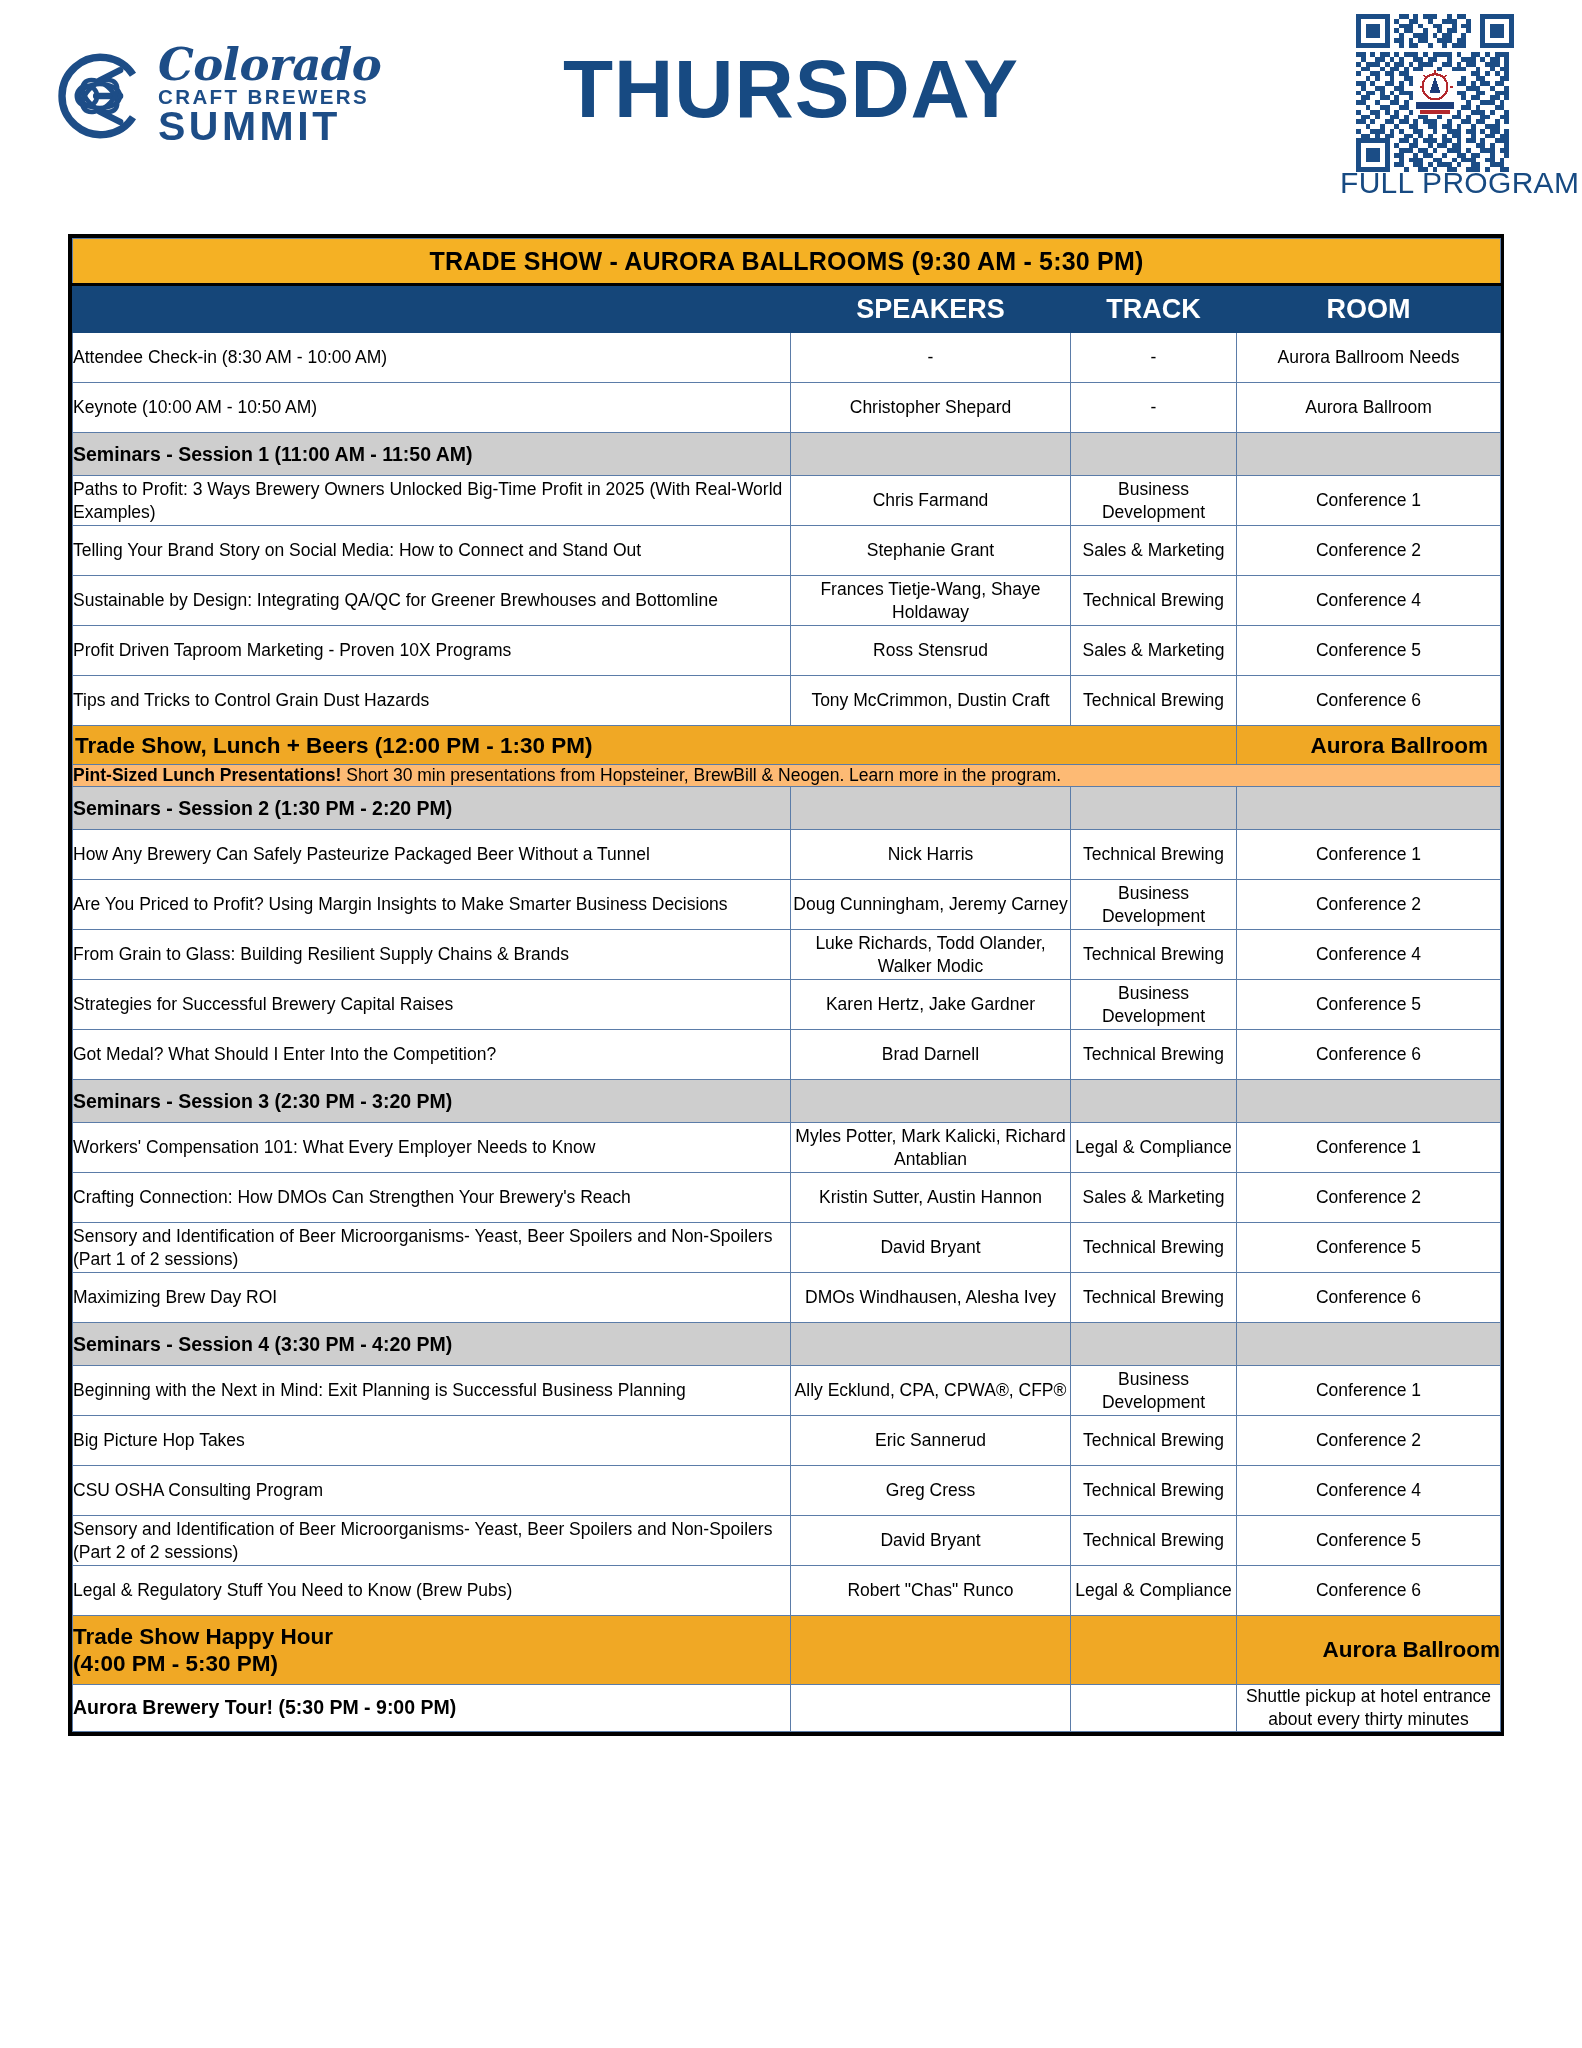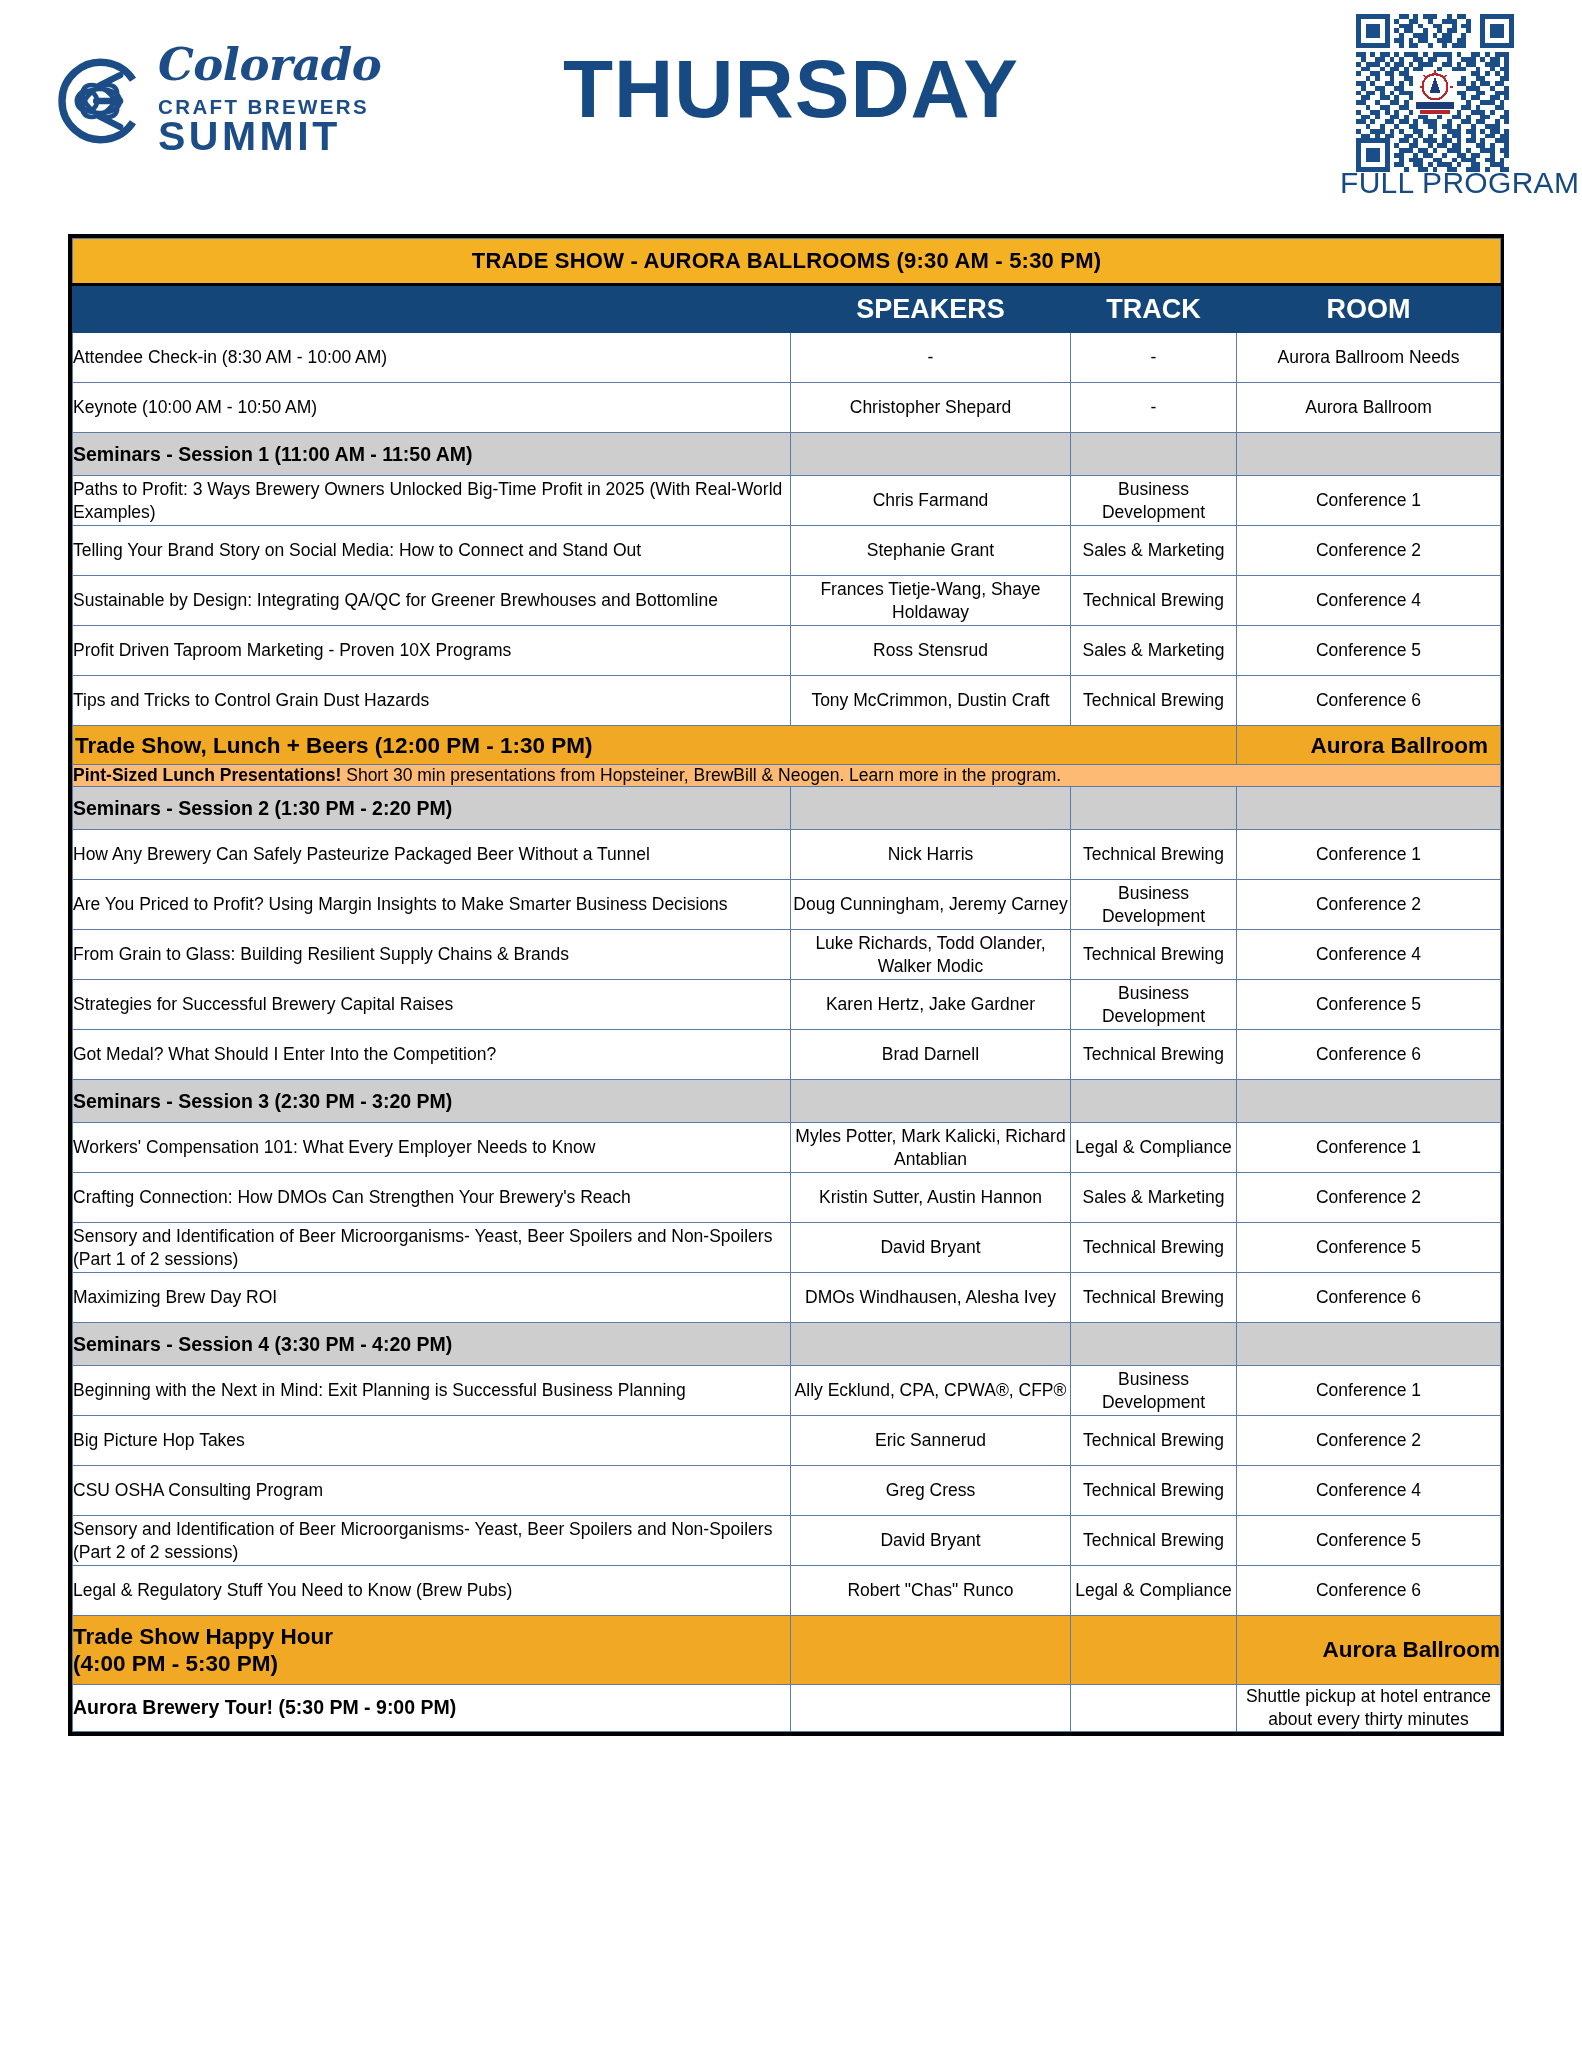--- a/index.html
+++ b/index.html
@@ -47,21 +47,21 @@
     font-size: 45px;
     color: #1d4d87;
     letter-spacing: -0.5px;
     line-height: 0.95;
   }
   .logo-craft {
     font-size: 20.5px;
     font-weight: bold;
     color: #1d4d87;
     letter-spacing: 2.4px;
-    margin-top: 10px;
+    margin-top: 0;
   }
   .logo-summit {
     font-size: 41px;
     font-weight: bold;
     color: #1d4d87;
     letter-spacing: 3.5px;
     margin-top: -1px;
   }
 
   .day-title {
@@ -119,21 +119,21 @@
   }
   col.c-title { width: 718px; }
   col.c-spk   { width: 280px; }
   col.c-trk   { width: 166px; }
   col.c-room  { width: 264px; }
 
   .banner {
     background: #f5b124;
     text-align: center;
     font-weight: bold;
-    font-size: 22px;
+    font-size: 25px;
     letter-spacing: 0.2px;
     height: 44px;
     border-bottom: 3px solid #000 !important;
   }
   .colhead {
     background: #154679;
     color: #fff;
     font-weight: bold;
     font-size: 27px;
     text-align: center;

